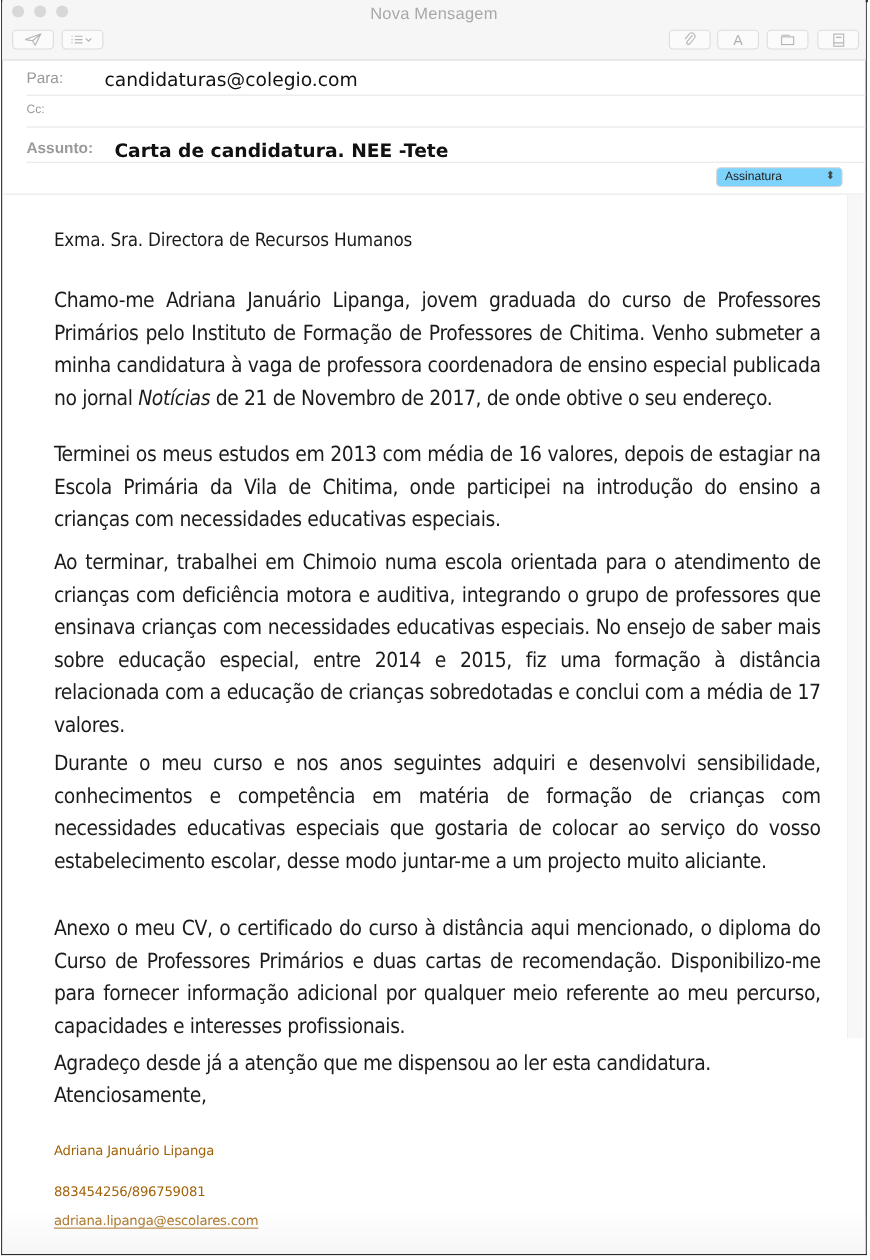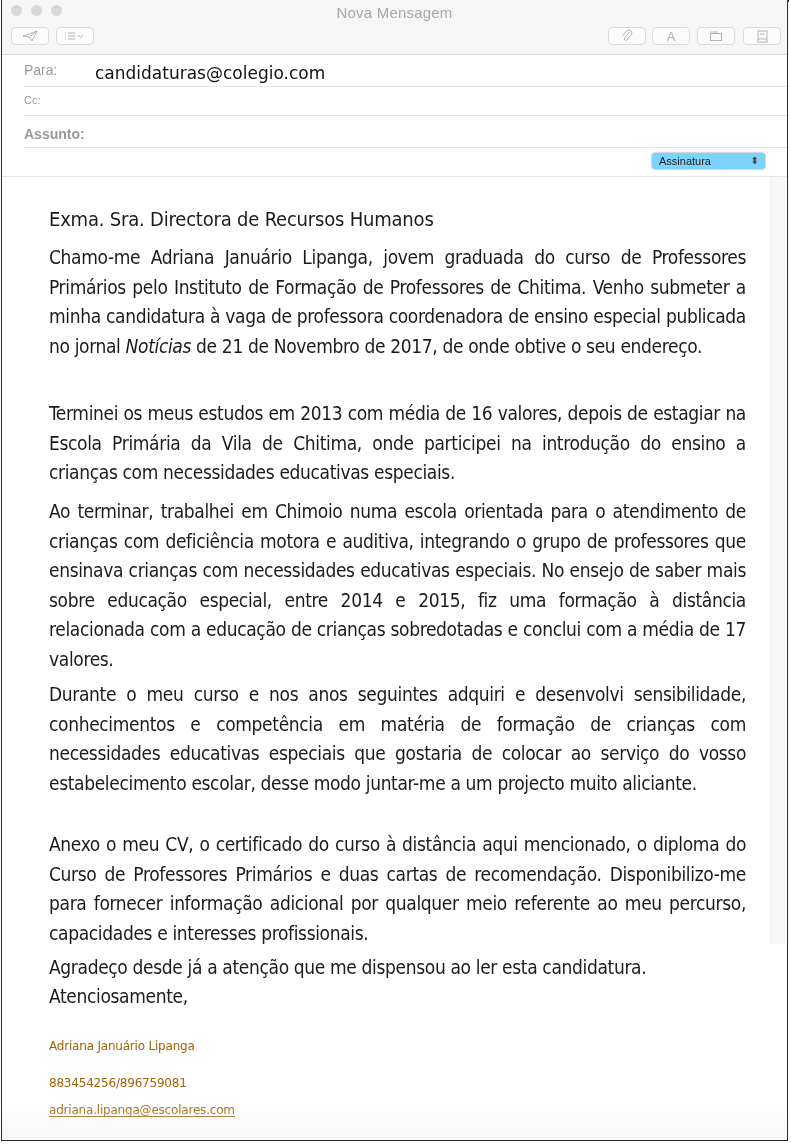--- a/index.html
+++ b/index.html
@@ -41,21 +41,21 @@
   .sep { position: absolute; left: 0; right: 0; top: 176px; height: 1px; background: #e8e8e8; }
   .scrollstrip { position: absolute; top: 177px; right: 2px; width: 14px; height: 767px; background: #f7f7f7; border-left: 1px solid #efefef; }
   .body-text {
     position: absolute; left: 47px; width: 697px;
     font-family: "DejaVu Sans Condensed", "DejaVu Sans", sans-serif; color: #1b1b1b;
   }
   .p {
     position: absolute; left: 0; width: 697px; font-size: 19px; line-height: 29.5px;
     text-align: justify; text-align-last: left; letter-spacing: -0.35px; word-spacing: 0px;
   }
-  .salutation { font-size: 20px; letter-spacing: -0.2px; }
+  .salutation { font-size: 17px; letter-spacing: -0.2px; }
   .sig { position: absolute; left: 0; font-size: 12px; font-family: "DejaVu Sans", sans-serif; letter-spacing: -0.2px; color: #a16207; }
   .sig-email { text-decoration: underline; text-underline-offset: 2px; }
   .fade-bottom {
     position: absolute; left: 0; right: 0; bottom: 0; height: 40px;
     background: linear-gradient(180deg, rgba(255,255,255,0), rgba(240,240,240,0.6));
     pointer-events: none;
   }
 </style>
 </head>
 <body>
@@ -125,34 +125,35 @@
   <div class="field-row" style="top:55px; height:31px;">
     <span class="field-label" style="top:7px; font-size:14px;">Para:</span>
     <span class="field-value" style="top:8px; left:46px; font-size:17px;margin-left:25px;">candidaturas@colegio.com</span>
   </div>
   <div class="field-row" style="top:86px; height:29px;">
     <span class="field-label" style="top:8px; font-size:11px;">Cc:</span>
     <span class="field-value" style="top:6px; left:30px; width:700px; height:18px; font-size:14px;"></span>
   </div>
   <div class="field-row" style="top:115px; height:32px;font-weight:bold;">
     <span class="field-label" style="top:11px; font-size:14px;">Assunto:</span>
+    <span class="field-value" style="top:13px; left:80px; font-size:17px;">Carta de candidatura. NEE -Tete</span>
   </div>
 
   <div class="sig-select">
     <span>Assinatura</span>
     <span class="arrow">⬍</span>
   </div>
 
   <div class="sep"></div>
   <div class="scrollstrip"></div>
 
   <div class="body-text" style="top:0;">
     <div class="p salutation" style="top:205px;">Exma. Sra. Directora de Recursos Humanos</div>
 
-    <div class="p" style="top:243px;"><span>Chamo-me Adriana Januário Lipanga, jovem graduada do curso de Professores Primários pelo Instituto de Formação de Professores de Chitima. Venho submeter a minha candidatura à vaga de professora coordenadora de ensino especial publicada no jornal </span><i>Notícias</i><span> de 21 de Novembro de 2017, de onde obtive o seu endereço.</span></div>
+    <div class="p" style="top:259px;"><span>Chamo-me Adriana Januário Lipanga, jovem graduada do curso de Professores Primários pelo Instituto de Formação de Professores de Chitima. Venho submeter a minha candidatura à vaga de professora coordenadora de ensino especial publicada no jornal </span><i>Notícias</i><span> de 21 de Novembro de 2017, de onde obtive o seu endereço.</span></div>
 
     <div class="p" style="top:399px;">Terminei os meus estudos em 2013 com média de 16 valores, depois de estagiar na Escola Primária da Vila de Chitima, onde participei na introdução do ensino a crianças com necessidades educativas especiais.</div>
 
     <div class="p" style="top:497px;">Ao terminar, trabalhei em Chimoio numa escola orientada para o atendimento de crianças com deficiência motora e auditiva, integrando o grupo de professores que ensinava crianças com necessidades educativas especiais. No ensejo de saber mais sobre educação especial, entre 2014 e 2015, fiz uma formação à distância relacionada com a educação de crianças sobredotadas e conclui com a média de 17 valores.</div>
 
     <div class="p" style="top:680px;">Durante o meu curso e nos anos seguintes adquiri e desenvolvi sensibilidade, conhecimentos e competência em matéria de formação de crianças com necessidades educativas especiais que gostaria de colocar ao serviço do vosso estabelecimento escolar, desse modo juntar-me a um projecto muito aliciante.</div>
 
     <div class="p" style="top:830px;">Anexo o meu CV, o certificado do curso à distância aqui mencionado, o diploma do Curso de Professores Primários e duas cartas de recomendação. Disponibilizo-me para fornecer informação adicional por qualquer meio referente ao meu percurso, capacidades e interesses profissionais.</div>
 
     <div class="p" style="top:953px;">Agradeço desde já a atenção que me dispensou ao ler esta candidatura.</div>

